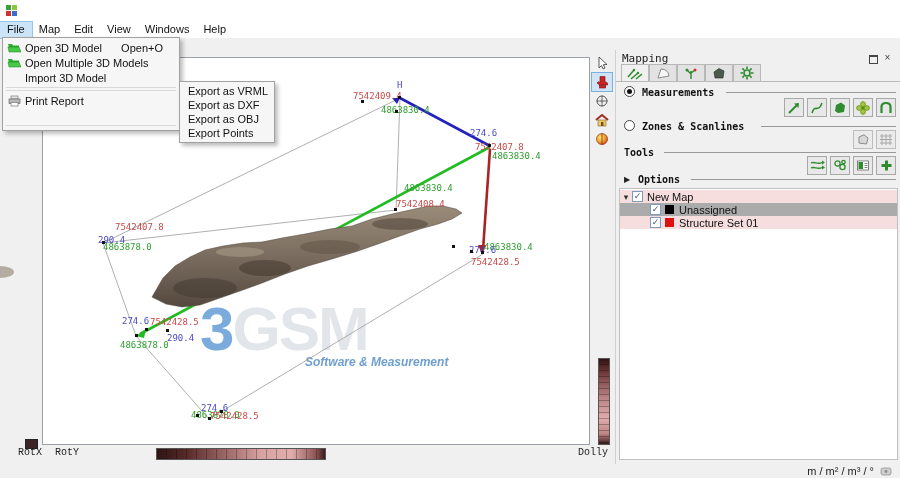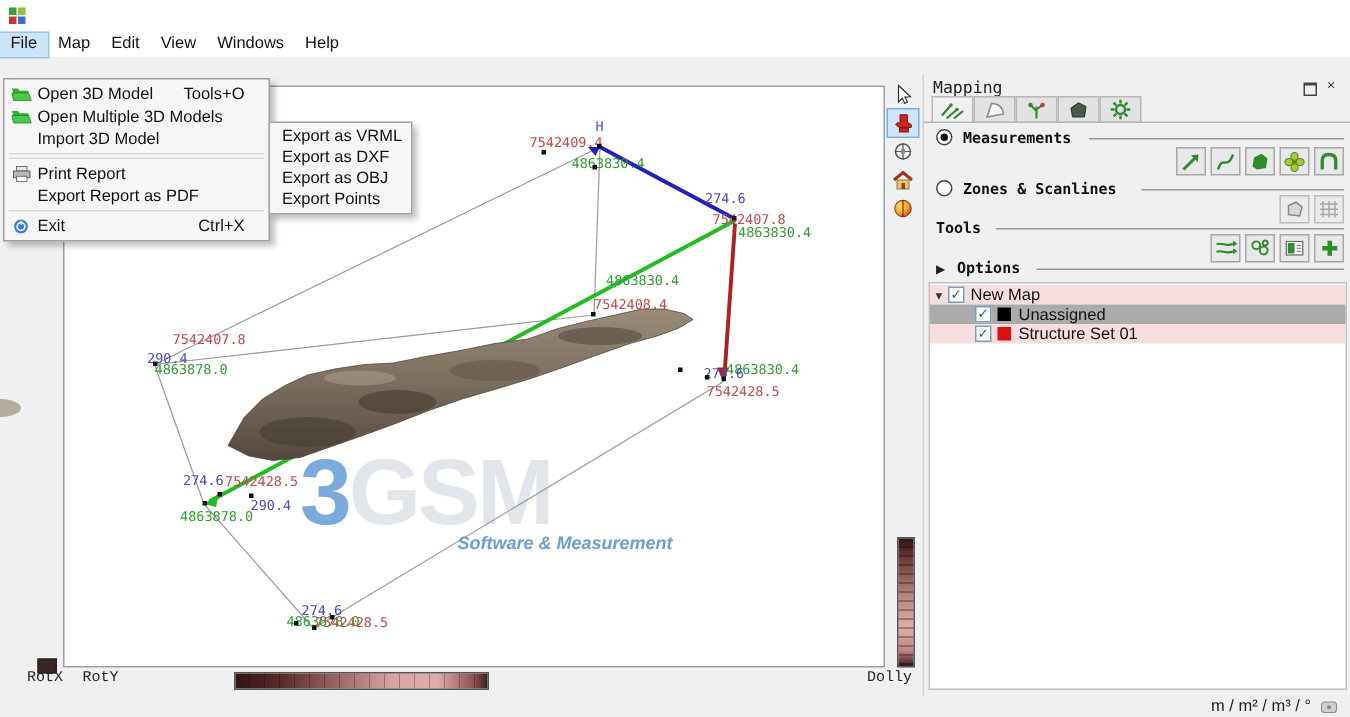--- a/index.html
+++ b/index.html
@@ -24,21 +24,21 @@
   #wm-tag{position:absolute;left:305px;top:355px;z-index:1;font-size:12px;font-style:italic;
           font-weight:bold;color:#6f9fd0;}
   #scene{position:absolute;left:0;top:0;width:900px;height:478px;z-index:2;pointer-events:none;}
   .vlabel{position:absolute;z-index:3;font-family:"DejaVu Sans Mono",monospace;font-size:9px;
           line-height:9px;white-space:nowrap;pointer-events:none;}
   .c-red{color:#c84848}.c-green{color:#2f9e2f}.c-blue{color:#4a4ac8}
   .vdot{position:absolute;width:3px;height:3px;background:#111;z-index:3;pointer-events:none;}
   
   .menu{position:absolute;background:#f6f6f6;border:1px solid #a0a0a0;
         box-shadow:3px 3px 4px rgba(0,0,0,.25);z-index:20;padding:2px 0;}
-  #file-menu{left:2px;top:37px;width:176px;margin-top:15px;}
+  #file-menu{left:2px;top:37px;width:176px;}
   #export-submenu{left:179px;top:81px;width:94px;}
   .menu-item{position:relative;height:15px;display:flex;align-items:center;font-size:11px;color:#111;}
   .mi-icon{width:22px;height:13px;display:inline-flex;align-items:center;justify-content:center;flex:none;}
   .mi-label{flex:1;white-space:nowrap;}
   .mi-short{padding-right:16px;}
   .menu-item.hl{background:#93c7ee;}
   .mi-arrow{position:absolute;right:5px;top:4px;font-size:7px;color:#222;line-height:8px;}
   .menu-sep{height:1px;background:#d9d9d9;margin:2px 3px 2px 3px;}
   .sub-item{height:14px;padding-left:8px;}
   
@@ -201,21 +201,21 @@
 
 <div id="file-menu" class="menu">
   <div class="menu-item">
     <span class="mi-icon">
       <svg width="14" height="11" viewBox="0 0 14 11">
           <path d="M1,2 h4 l1,1.5 h6 v2 h-10 z" fill="#2faf2f"></path>
           <path d="M1,5 h11 l2,5 h-12 z" fill="#49c949" stroke="#1d7d1d" stroke-width="0.5"></path>
         </svg>
     </span>
     <span class="mi-label">Open 3D Model</span>
-    <span class="mi-short">Tools+O</span>
+    <span class="mi-short">Open+O</span>
   </div>
   <div class="menu-item">
     <span class="mi-icon">
       <svg width="14" height="11" viewBox="0 0 14 11">
           <path d="M1,2 h4 l1,1.5 h6 v2 h-10 z" fill="#2faf2f"></path>
           <path d="M1,5 h11 l2,5 h-12 z" fill="#49c949" stroke="#1d7d1d" stroke-width="0.5"></path>
         </svg>
     </span>
     <span class="mi-label">Open Multiple 3D Models</span>
   </div>
@@ -230,35 +230,22 @@
       <svg width="13" height="12" viewBox="0 0 13 12">
           <rect x="3" y="1" width="7" height="3" fill="#e8e8e8" stroke="#666" stroke-width="0.6"></rect>
           <rect x="1" y="4" width="11" height="4.5" fill="#b9b9b9" stroke="#555" stroke-width="0.6"></rect>
           <rect x="3" y="7.5" width="7" height="3.5" fill="#fff" stroke="#666" stroke-width="0.6"></rect>
         </svg>
     </span>
     <span class="mi-label">Print Report</span>
   </div>
   <div class="menu-item">
     <span class="mi-icon"></span>
-    <span class="mi-label">Export Report as PDF</span>
   </div>
   <div class="menu-sep"></div>
-  <div class="menu-item">
-    <span class="mi-icon">
-      <svg width="12" height="12" viewBox="0 0 12 12">
-          <circle cx="6" cy="6" r="4.6" fill="#3a7edb"></circle>
-          <circle cx="6" cy="6" r="2.6" fill="none" stroke="#fff" stroke-width="1.1"></circle>
-          <rect x="5.4" y="1.8" width="1.2" height="3" fill="#3a7edb"></rect>
-          <rect x="5.5" y="2.2" width="1" height="2.6" fill="#fff"></rect>
-        </svg>
-    </span>
-    <span class="mi-label">Exit</span>
-    <span class="mi-short">Ctrl+X</span>
-  </div>
 </div>
 
 <div id="export-submenu" class="menu">
   <div class="menu-item sub-item">
     <span class="mi-label">Export as VRML</span>
   </div>
   <div class="menu-item sub-item">
     <span class="mi-label">Export as DXF</span>
   </div>
   <div class="menu-item sub-item">

